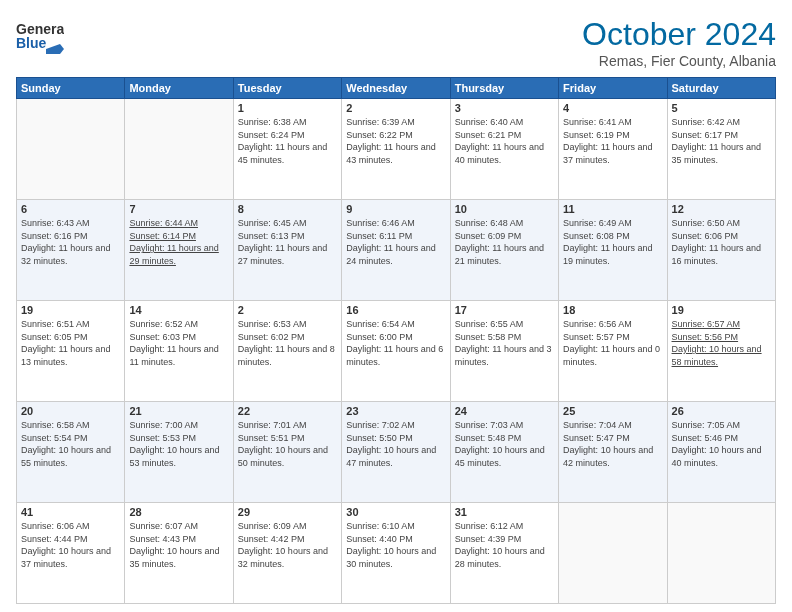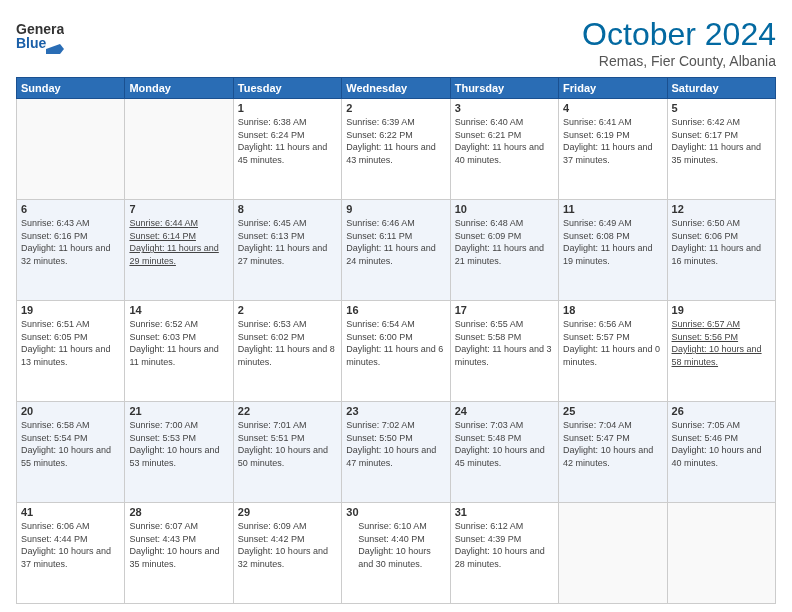--- a/index.html
+++ b/index.html
@@ -299,21 +299,21 @@
 Daylight: 10 hours and 35 minutes.</div>
           </td>
           <td>
             <span class="day-num">29</span>
             <div class="day-info" style="white-space: pre-line;">Sunrise: 6:09 AM
 Sunset: 4:42 PM
 Daylight: 10 hours and 32 minutes.</div>
           </td>
           <td>
             <span class="day-num">30</span>
-            <div class="day-info" style="white-space: pre-line; margin-left: 12px;">Sunrise: 6:10 AM
+            <div class="day-info" style="white-space: pre-line;">Sunrise: 6:10 AM
 Sunset: 4:40 PM
 Daylight: 10 hours and 30 minutes.</div>
           </td>
           <td>
             <span class="day-num">31</span>
             <div class="day-info" style="white-space: pre-line;">Sunrise: 6:12 AM
 Sunset: 4:39 PM
 Daylight: 10 hours and 28 minutes.</div>
           </td>
           <td class="empty"></td>

